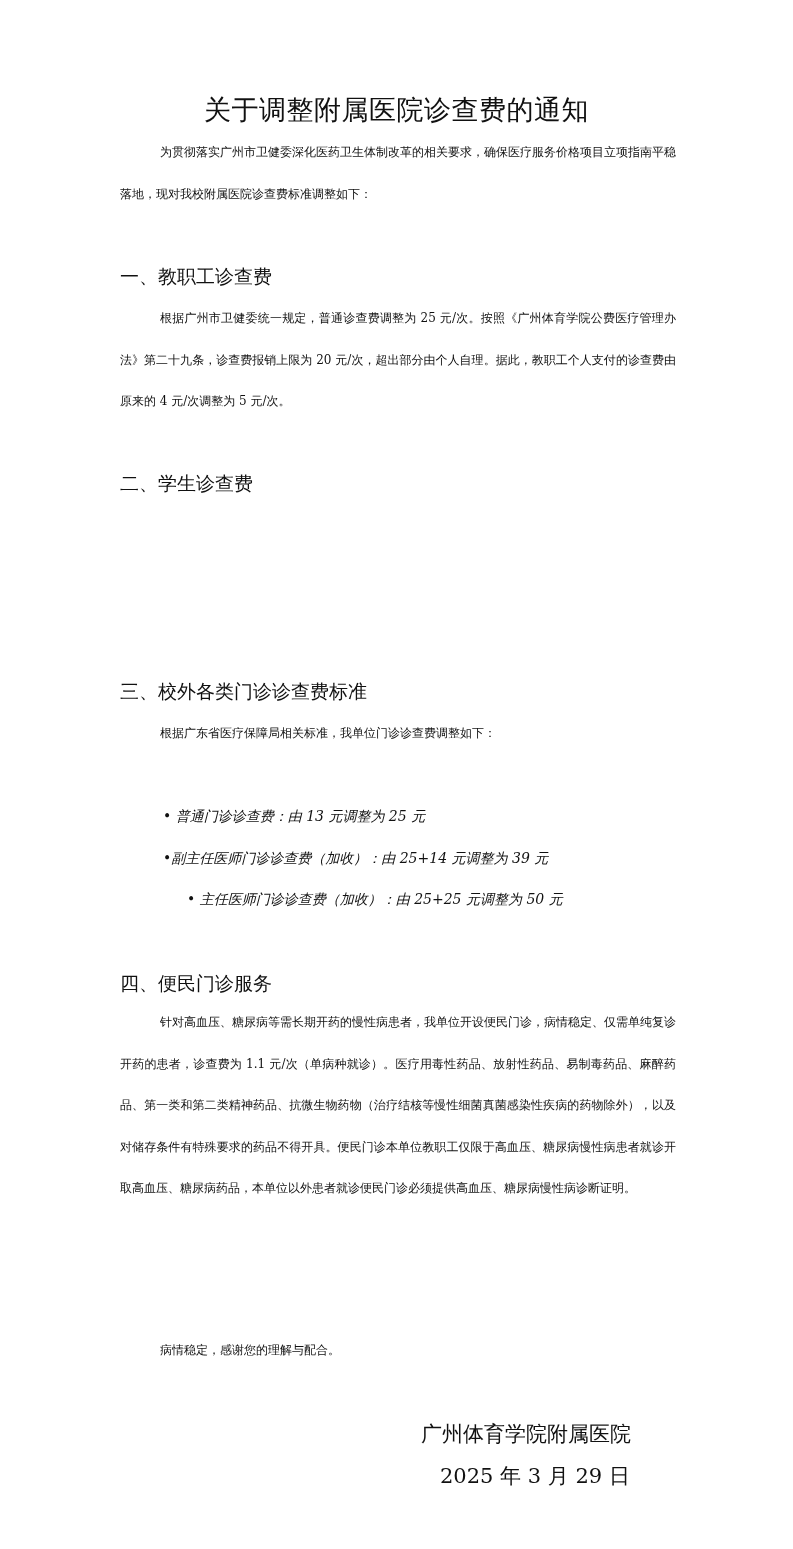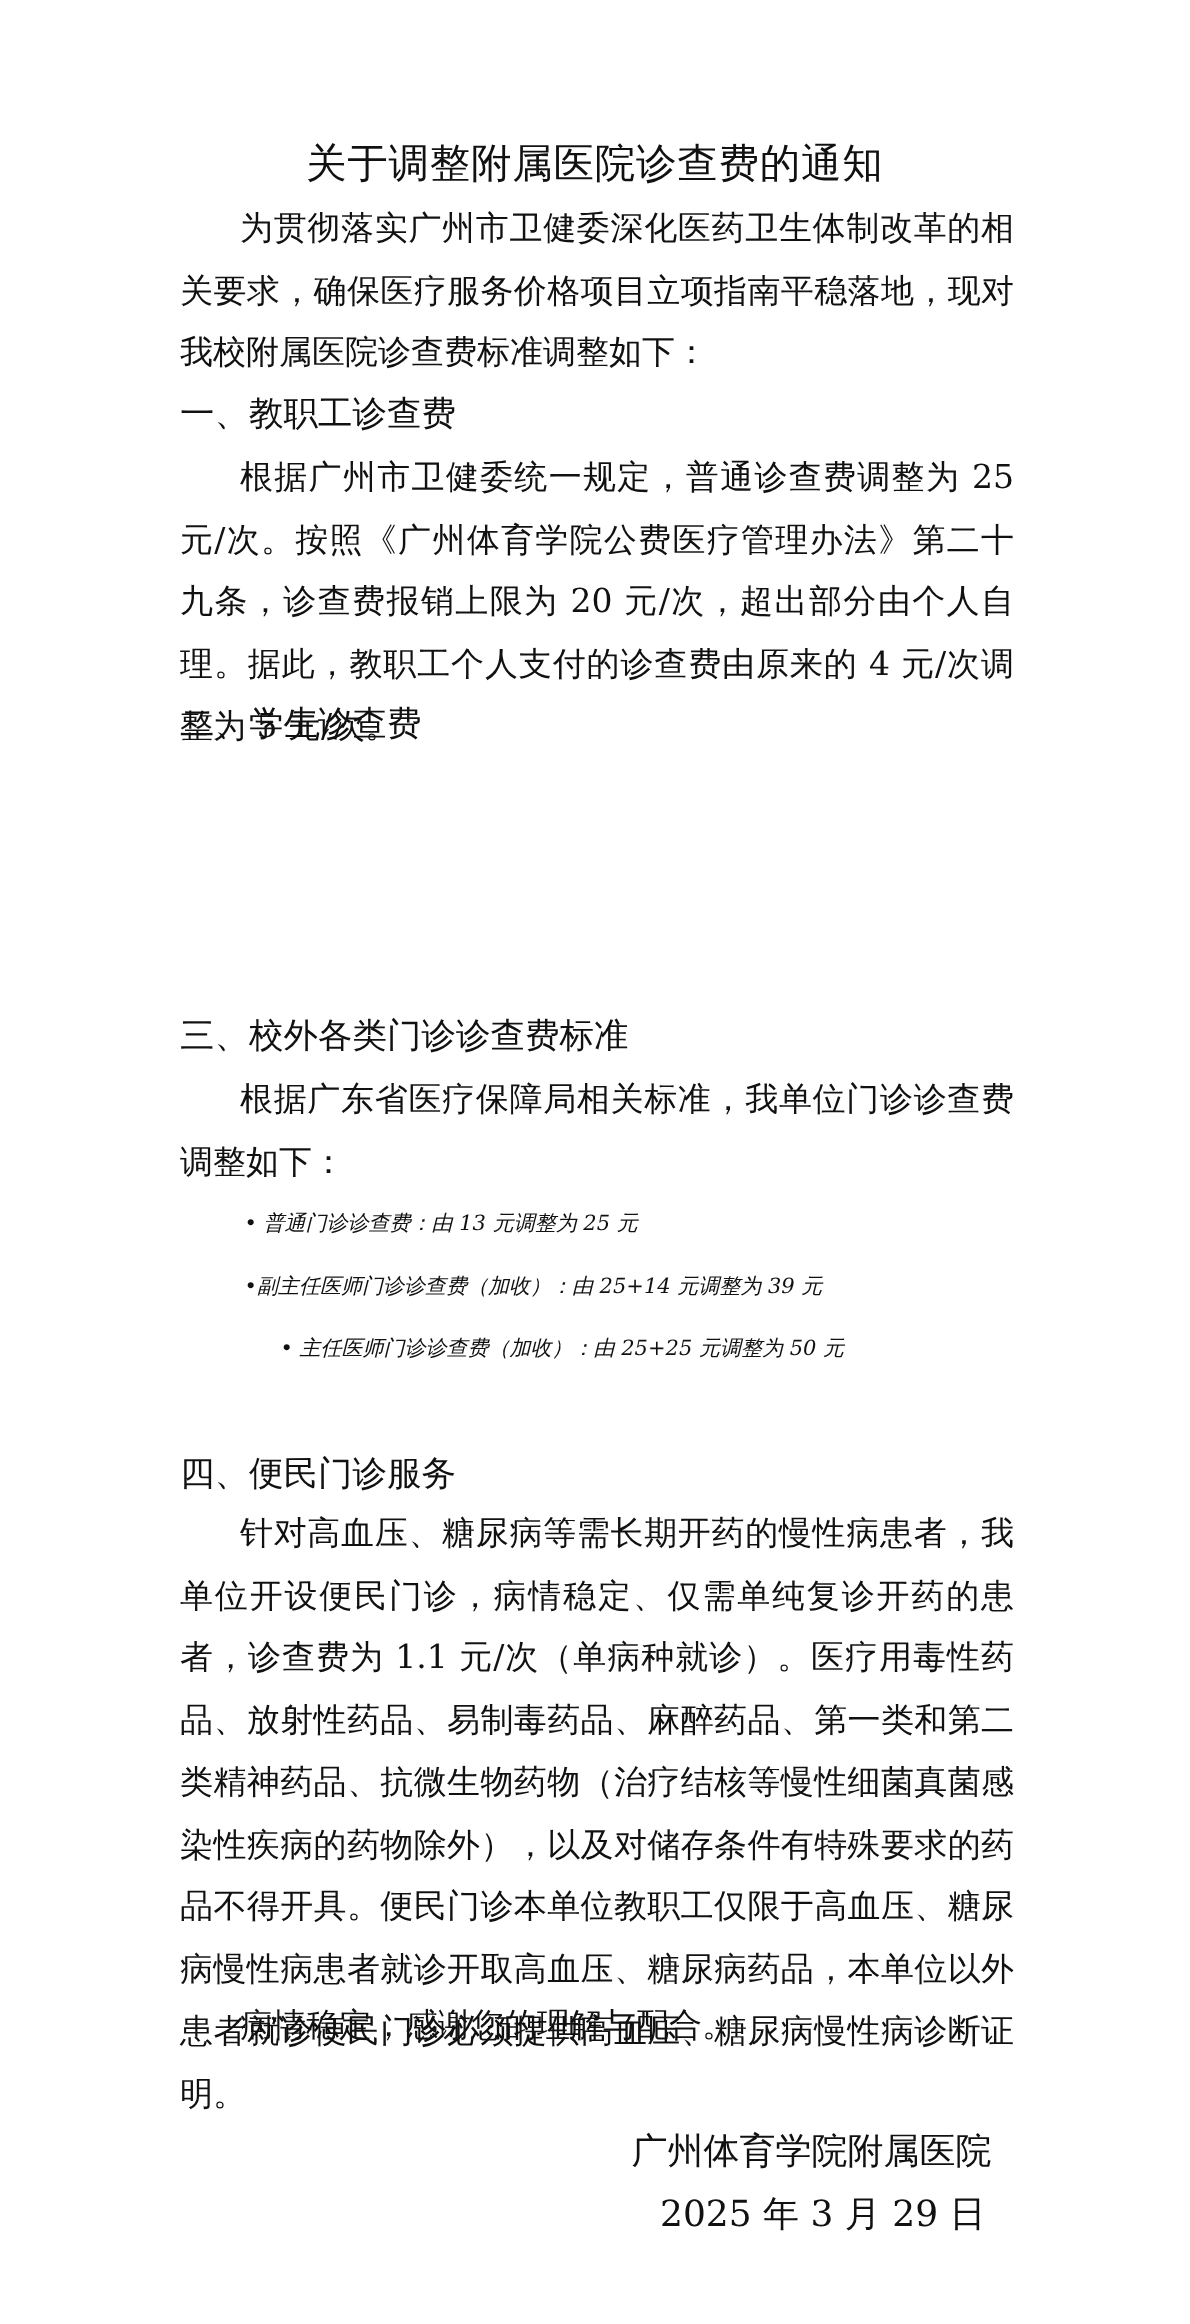--- a/index.html
+++ b/index.html
@@ -8,27 +8,27 @@
     font-family: "DejaVu Serif", "Liberation Serif", serif;
     color: #111111;
   }
   .page { position: absolute; left: 0; top: 16px; width: 793px; height: 1549px; padding-left: 36px; }
   .title {
     position: absolute; left: 0; width: 793px; top: 72px;
     text-align: center; font-size: 27px; line-height: 44px; letter-spacing: 0.5px;
   }
   .block {
     position: absolute; left: 120px; width: 556px;
-    font-size: 22px; line-height: 41.5px; text-align: justify;
+    font-size: 12px; line-height: 41.5px; text-align: justify;
     text-justify: inter-character;
   }
   .indent { text-indent: 40px; }
-  .heading { position: absolute; left: 120px; font-size: 23px; line-height: 41.5px; }
+  .heading { position: absolute; left: 120px; font-size: 19px; line-height: 41.5px; }
   .bullet { position: absolute; left: 163px; font-size: 14px; line-height: 41.5px; white-space: nowrap; font-style: italic; }
-  .sign { position: absolute; font-size: 24px; line-height: 30px; white-space: nowrap; text-align: center; }
+  .sign { position: absolute; font-size: 21px; line-height: 30px; white-space: nowrap; text-align: center; }
 </style>
 </head>
 <body>
 
 <div class="page">
   <div class="title">关于调整附属医院诊查费的通知</div>
 
   <div class="block indent" style="top:116px;">为贯彻落实广州市卫健委深化医药卫生体制改革的相关要求，确保医疗服务价格项目立项指南平稳落地，现对我校附属医院诊查费标准调整如下：</div>
 
   <div class="heading" style="top:240px;">一、教职工诊查费</div>

